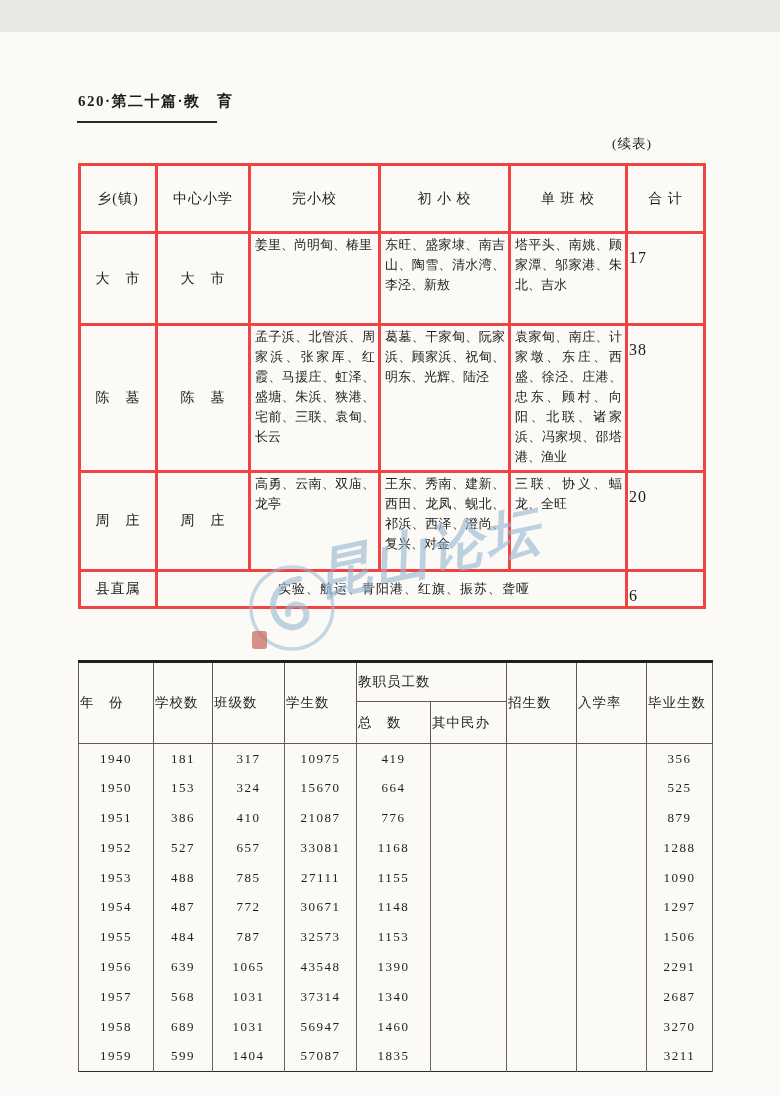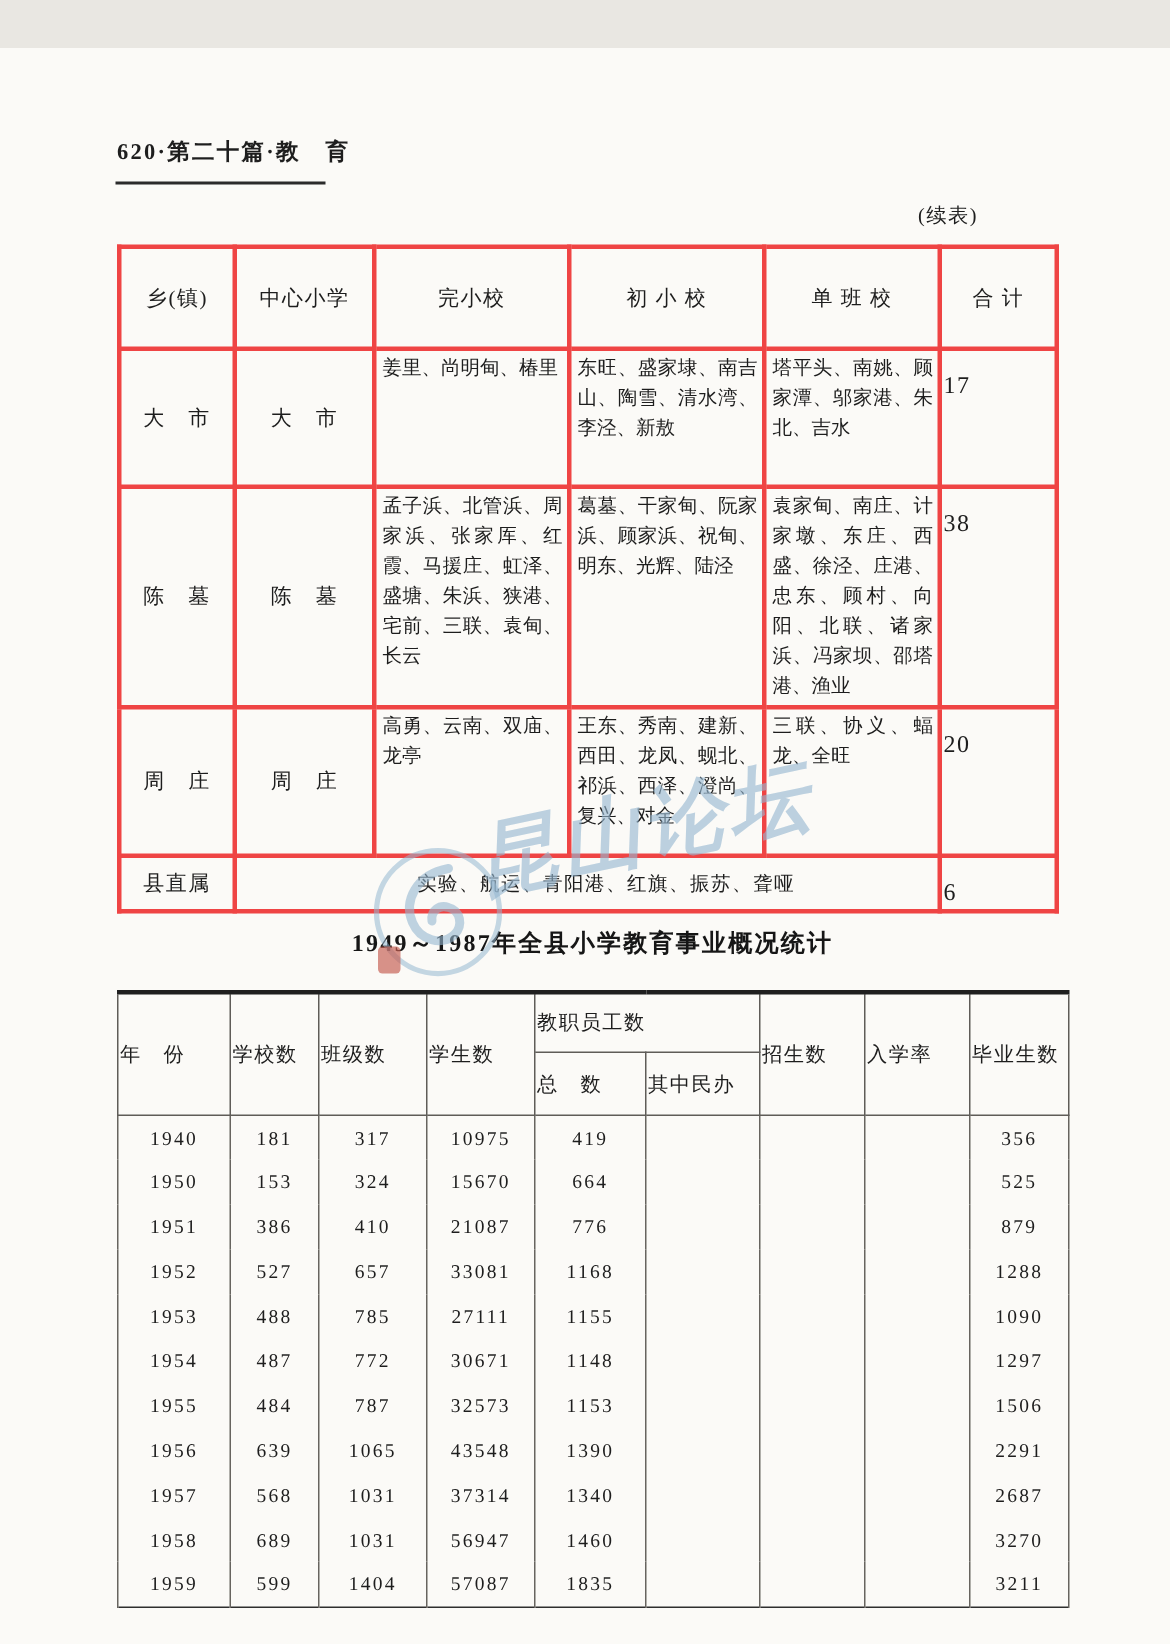--- a/index.html
+++ b/index.html
@@ -107,21 +107,20 @@
         </tr>
         <tr class="r4">
           <td class="c-town">县直属</td>
           <td class="c-span" colspan="4">实验、航运、青阳港、红旗、振苏、聋哑</td>
           <td class="c-total">6</td>
         </tr>
       </tbody>
     </table>
   </div>
 
-  <div class="t2-title">1949～1987年全县小学教育事业概况统计</div>
 
   <div class="t2-wrap">
     <table class="t2">
       <colgroup>
         <col style="width:75px">
           <col style="width:59px">
           <col style="width:72px">
           <col style="width:72px">
         <col style="width:74px">
           <col style="width:76px">

